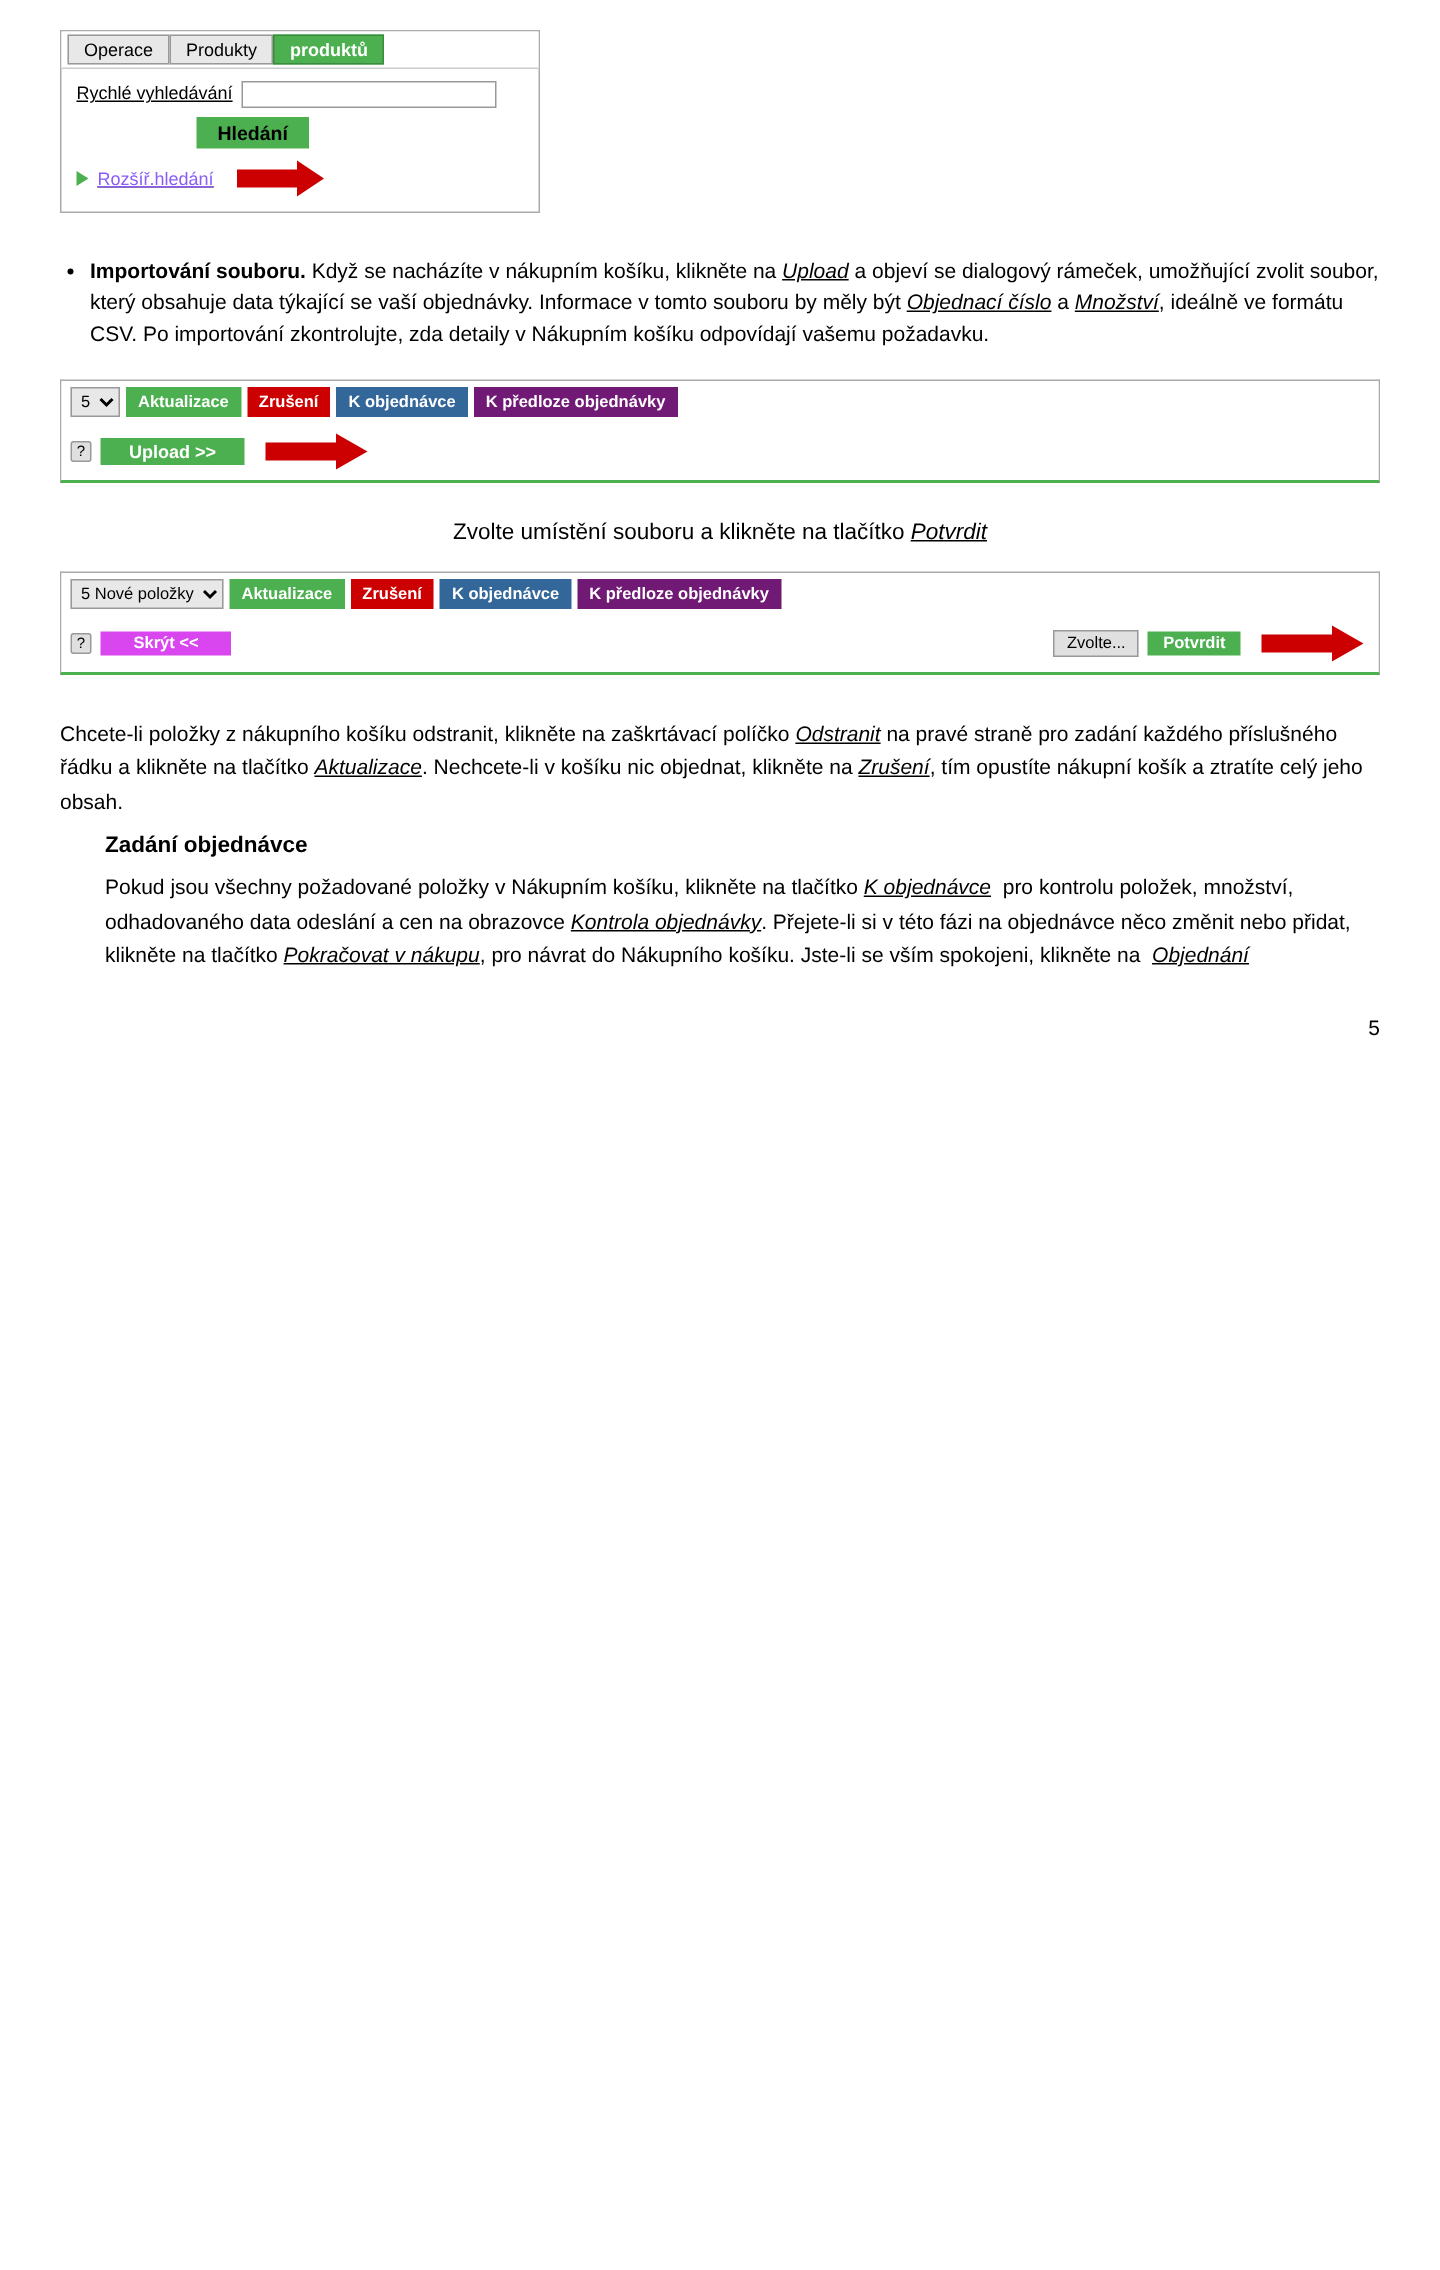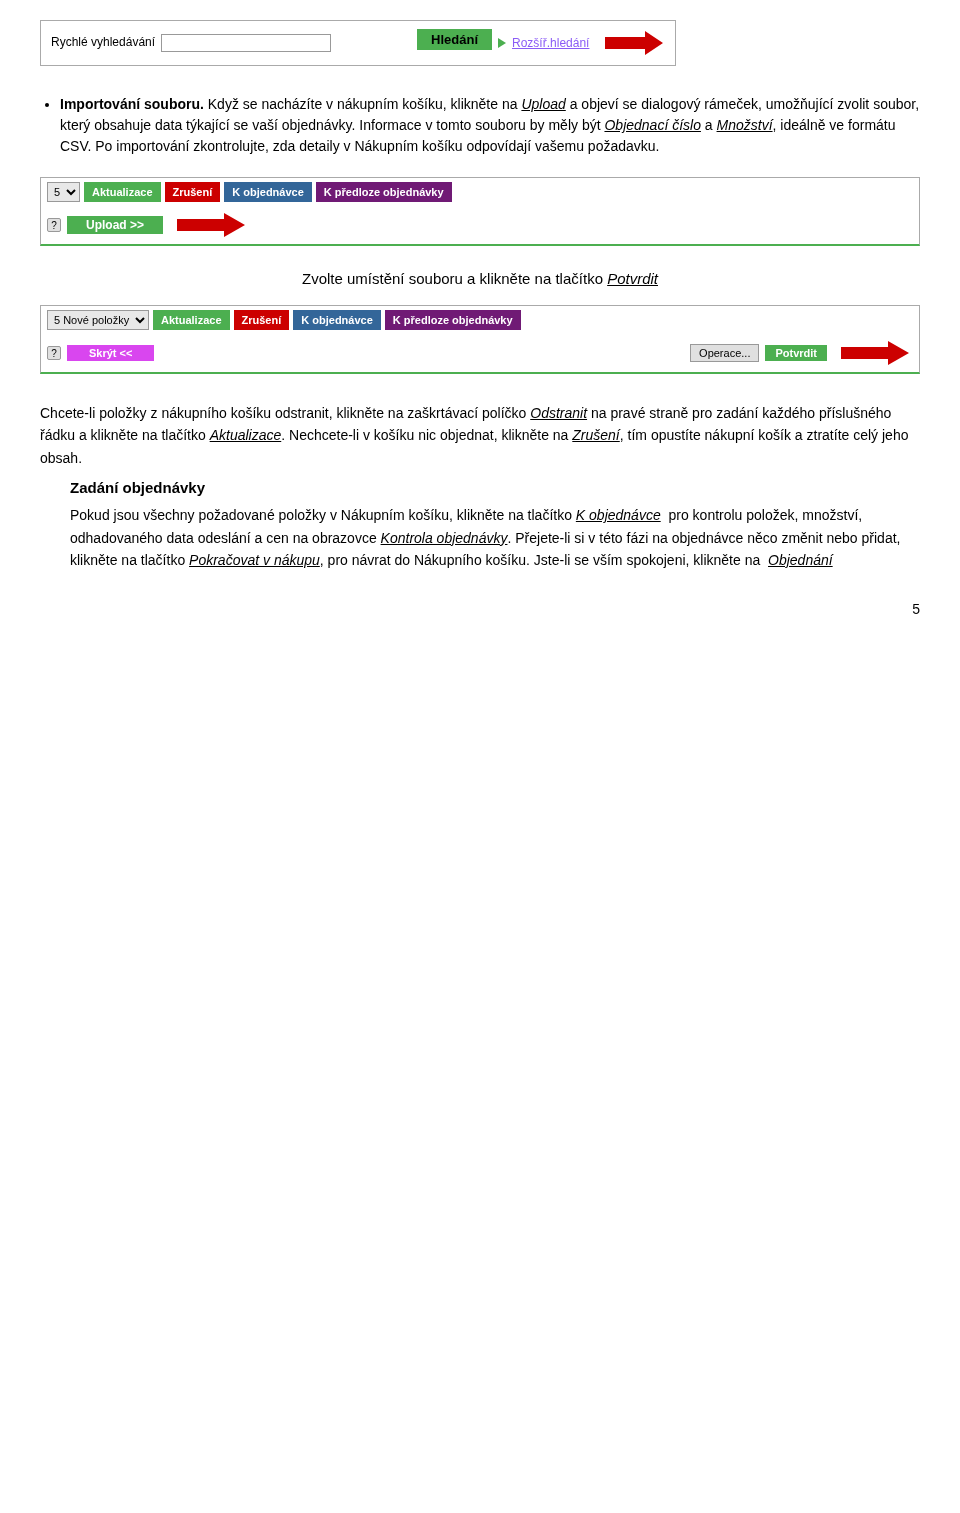--- a/index.html
+++ b/index.html
@@ -45,22 +45,23 @@
       color: #fff;
       border: 1px solid #388e3c;
       font-weight: bold;
       padding: 2px 10px;
       font-size: 12px;
     }
 
     .search-area {
       padding: 8px 10px;
       display: flex;
-      flex-direction: row;
-      gap: 6px;
+      flex-direction: column;
+      gap: 6px;
+      text-decoration: underline;
     }
 
     .search-row {
       display: flex;
       align-items: center;
       gap: 6px;
     }
 
     .search-label {
       font-size: 12px;
@@ -270,20 +271,25 @@
       margin-left: 30px;
     }
   </style>
 </head>
 <body>
 
 
 
 
 <div class="screenshot-box">
+  <div class="nav-bar">
+    <button class="nav-btn">Operace</button>
+    <button class="nav-btn">Produkty</button>
+    <button class="nav-btn-active">produktů</button>
+  </div>
   <div class="search-area">
     <div class="search-row">
       <span class="search-label">Rychlé vyhledávání</span>
       <input class="search-input" type="text" style="">
     </div>
     <div style="padding-left:80px;">
       <button class="hledani-btn">Hledání</button>
     </div>
     <div class="rozsir-row">
       <span class="rozsir-triangle"></span>
@@ -340,39 +346,39 @@
     </select>
     <button class="tb-btn tb-btn-green">Aktualizace</button>
     <button class="tb-btn tb-btn-red">Zrušení</button>
     <button class="tb-btn tb-btn-blue">K objednávce</button>
     <button class="tb-btn tb-btn-teal">K předloze objednávky</button>
   </div>
   <div class="browse-row">
     <div class="question-icon">?</div>
     <button class="skryt-btn">Skrýt &lt;&lt;</button>
     <span style="flex:1;"></span>
-    <button class="browse-btn">Operace...</button>
+    <button class="browse-btn">Zvolte...</button>
     <button class="potvrdit-btn">Potvrdit</button>
 
     <svg width="80" height="32">
       <polygon points="8,10 55,10 55,4 76,16 55,28 55,22 8,22" fill="#cc0000"></polygon>
     </svg>
   </div>
 </div>
 
 
 <div style="margin-top: 28px;">
   <div class="body-text">
     Chcete-li položky z nákupního košíku odstranit, klikněte na zaškrtávací políčko <span class="italic">Odstranit</span> na pravé straně pro zadání každého příslušného řádku a klikněte na tlačítko <span class="italic">Aktualizace</span>. Nechcete-li v košíku nic objednat, klikněte na <span class="italic">Zrušení</span>, tím opustíte nákupní košík a ztratíte celý jeho obsah.
   </div>
 </div>
 
 
 <div style="margin-top: 10px;" class="sub-section">
-  <div class="section-heading">Zadání objednávky</div>
+  <div class="section-heading">Zadání objednávce</div>
   <div class="body-text">
     Pokud jsou všechny požadované položky v Nákupním košíku, klikněte na tlačítko <span class="italic">K objednávce</span>&nbsp; pro kontrolu položek, množství, odhadovaného data odeslání a cen na obrazovce <span class="italic">Kontrola objednávky</span>. Přejete-li si v této fázi na objednávce něco změnit nebo přidat, klikněte na tlačítko <span class="italic">Pokračovat v nákupu</span>, pro návrat do Nákupního košíku. Jste-li se vším spokojeni, klikněte na &nbsp;<span class="italic">Objednání</span>
   </div>
 </div>
 
 
 <div class="page-number">5</div>
 
 
 

